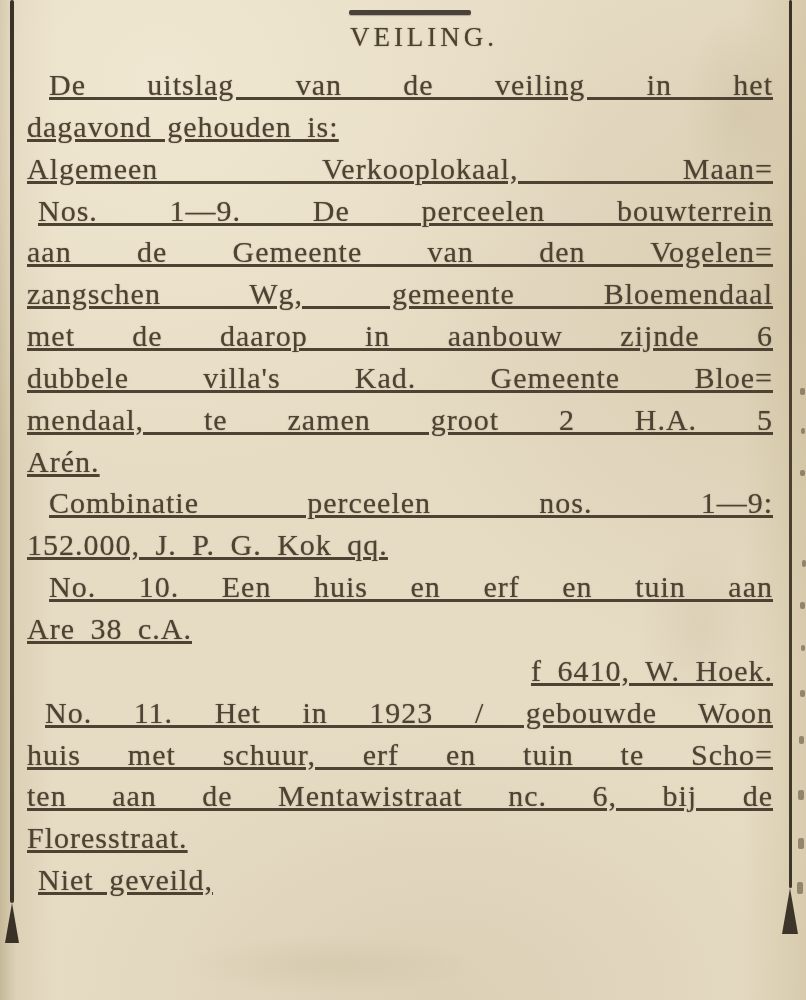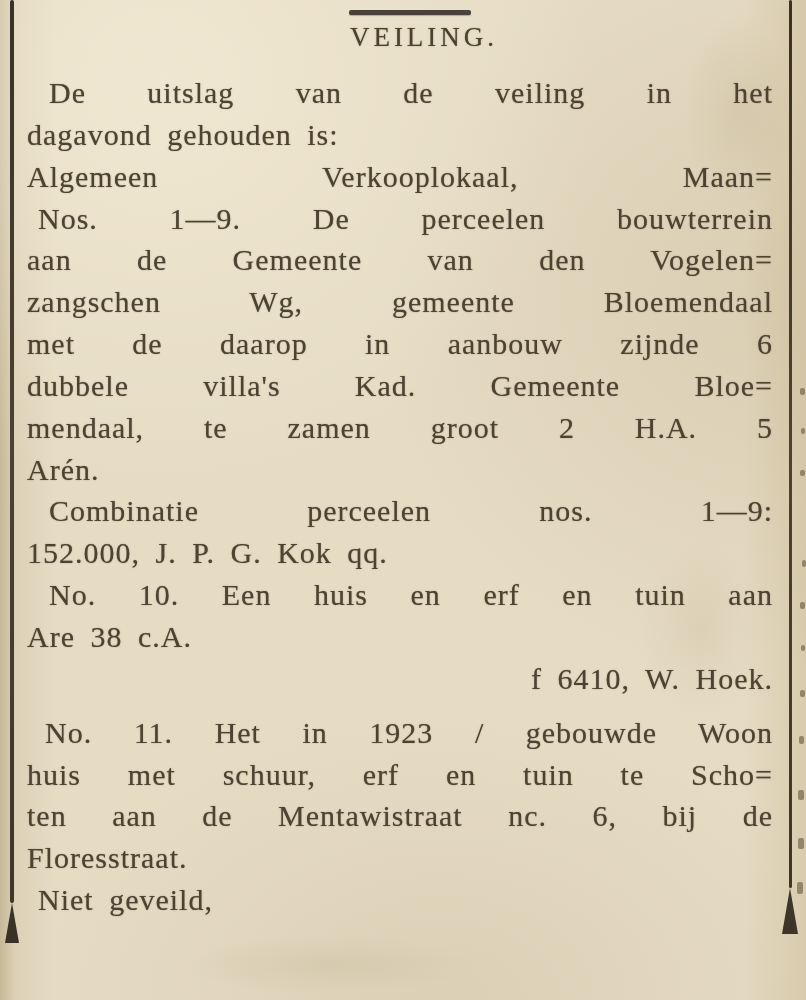--- a/index.html
+++ b/index.html
@@ -37,28 +37,28 @@
       border-bottom:46px solid #3e352a;}
 
   .toprule{position:absolute;left:349px;top:10px;width:122px;height:5px;
       background:#4a423a;border-radius:2px;box-shadow:0 1px 1px rgba(74,66,58,.35);}
 
   .title{position:absolute;left:27px;top:22px;width:746px;text-align:center;
       transform:translateX(-12px);
       font-size:27px;letter-spacing:4px;color:#4b412f;
       text-shadow:0 0 1.4px rgba(75,65,47,.55);margin-left:36px;}
 
-  .col{position:absolute;left:27px;top:72px;width:746px;color:#4e4232;}
+  .col{position:absolute;left:27px;top:64px;width:746px;color:#4e4232;text-decoration:underline;}
   .ln{height:41.85px;line-height:41.85px;font-size:30px;letter-spacing:1px;
       word-spacing:7px;white-space:nowrap;overflow:visible;
       text-shadow:0 0 1.2px rgba(78,66,50,.6);}
   .just{white-space:normal;text-align:justify;text-align-last:justify;}
   .i11{padding-left:11px;}
   .i16{padding-left:16px;text-align:right;}
-  .i18{padding-left:18px;margin-top:12px;}
+  .i18{padding-left:18px;}
   .i22{padding-left:22px;}
 
   .speck{position:absolute;background:rgba(88,74,54,.55);border-radius:2px;}
 </style>
 </head>
 <body>
 
 <div class="scan">
   <div class="blotch b1"></div>
   <div class="blotch b3"></div>

